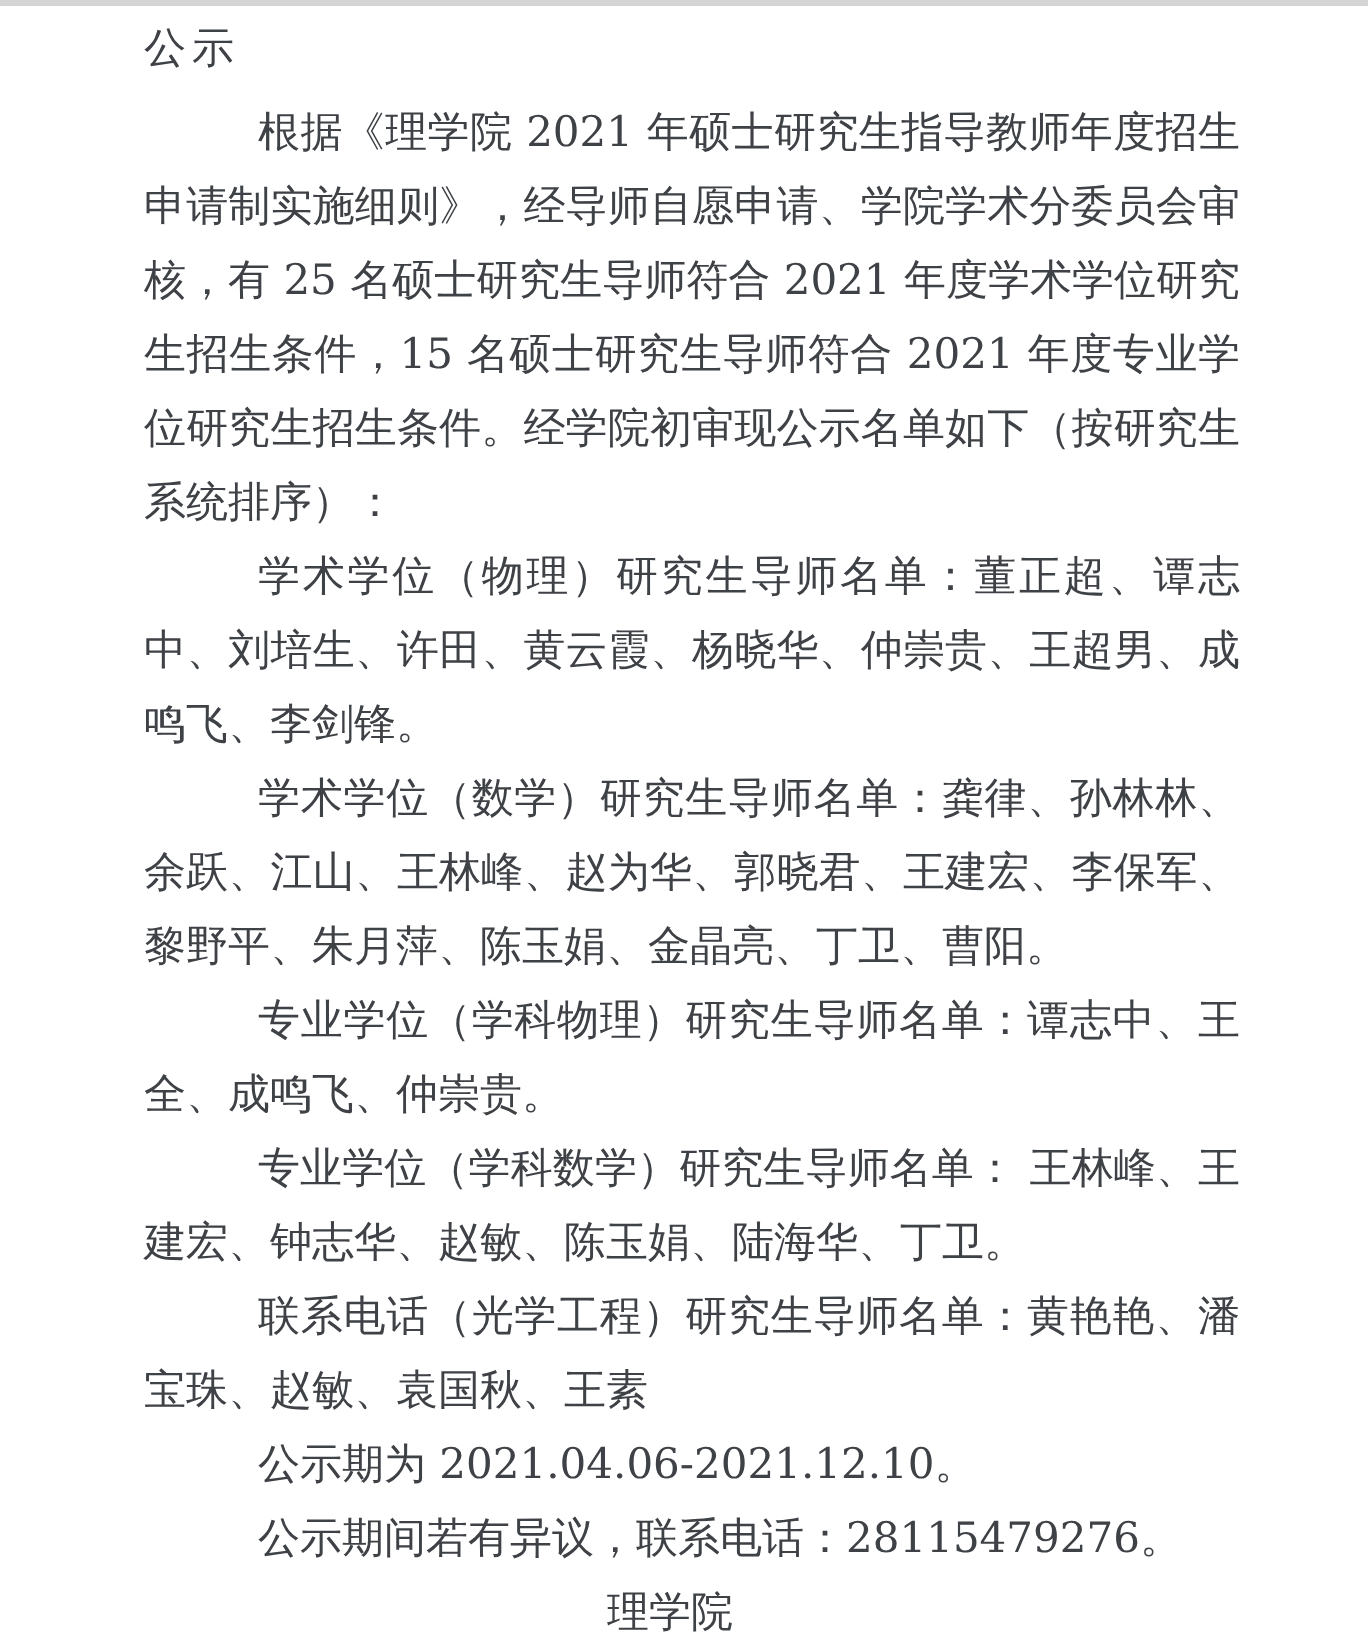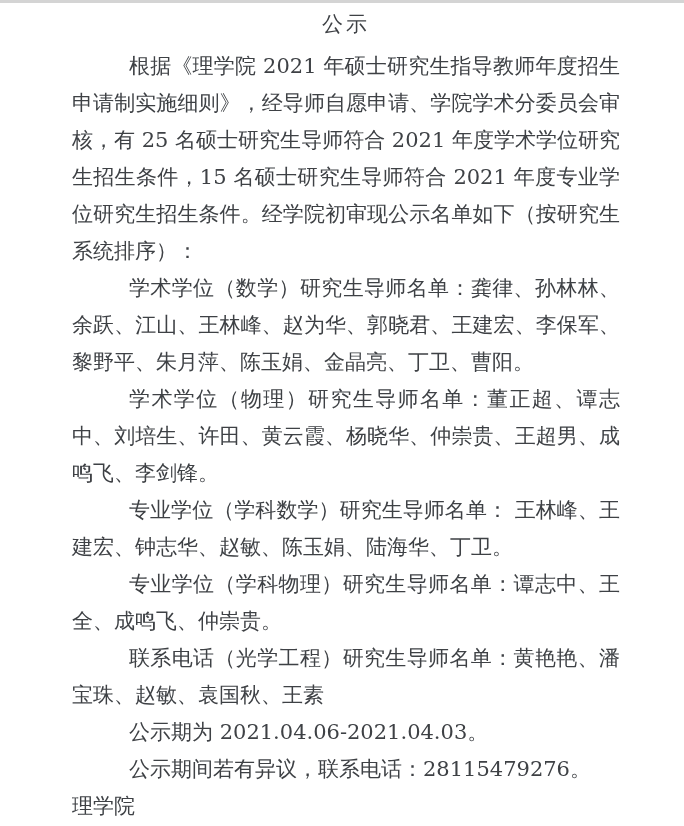--- a/index.html
+++ b/index.html
@@ -24,58 +24,57 @@
     padding: 3px 64px 0 72px;
     color: #3e4145;
     font-size: 21px;
     line-height: 37px;
     text-align: justify;
     text-justify: inter-ideograph;
   }
   .doc-title {
     font-size: 21px;
     font-weight: normal;
-    text-align: center;
     letter-spacing: 3px;
     margin: 0 0 5px 0;
     line-height: 37px;
   }
   .para {
     margin: 0;
     text-indent: 57px;
   }
   .sig-line {
     margin: 0;
-    text-align: left;
+    text-align: center;
     text-indent: 0;
   }
   .sig-name {
     padding-right: 22px;
   }
 </style>
 </head>
 <body>
 
 <div class="top-divider"></div>
 
 <div class="page">
   <h1 class="doc-title">公示</h1>
 
   <p class="para">根据《理学院 2021 年硕士研究生指导教师年度招生申请制实施细则》，经导师自愿申请、学院学术分委员会审核，有 25 名硕士研究生导师符合 2021 年度学术学位研究生招生条件，15 名硕士研究生导师符合 2021 年度专业学位研究生招生条件。经学院初审现公示名单如下（按研究生系统排序）：</p>
 
+  <p class="para">学术学位（物理）研究生导师名单：董正超、谭志中、刘培生、许田、黄云霞、杨晓华、仲崇贵、王超男、成鸣飞、李剑锋。</p>
+
   <p class="para">学术学位（数学）研究生导师名单：龚律、孙林林、余跃、江山、王林峰、赵为华、郭晓君、王建宏、李保军、黎野平、朱月萍、陈玉娟、金晶亮、丁卫、曹阳。</p>
 
-  <p class="para">学术学位（物理）研究生导师名单：董正超、谭志中、刘培生、许田、黄云霞、杨晓华、仲崇贵、王超男、成鸣飞、李剑锋。</p>
+  <p class="para">专业学位（学科物理）研究生导师名单：谭志中、王全、成鸣飞、仲崇贵。</p>
 
   <p class="para">专业学位（学科数学）研究生导师名单： 王林峰、王建宏、钟志华、赵敏、陈玉娟、陆海华、丁卫。</p>
 
-  <p class="para">专业学位（学科物理）研究生导师名单：谭志中、王全、成鸣飞、仲崇贵。</p>
-
   <p class="para">联系电话（光学工程）研究生导师名单：黄艳艳、潘宝珠、赵敏、袁国秋、王素</p>
 
-  <p class="para">公示期为 2021.04.06-2021.04.03。</p>
+  <p class="para">公示期为 2021.04.06-2021.12.10。</p>
 
   <p class="para">公示期间若有异议，联系电话：28115479276。</p>
 
   <p class="sig-line sig-name">理学院</p>
 
   <p class="sig-line">2021.04.06</p>
 </div>
 
 </body></html>

